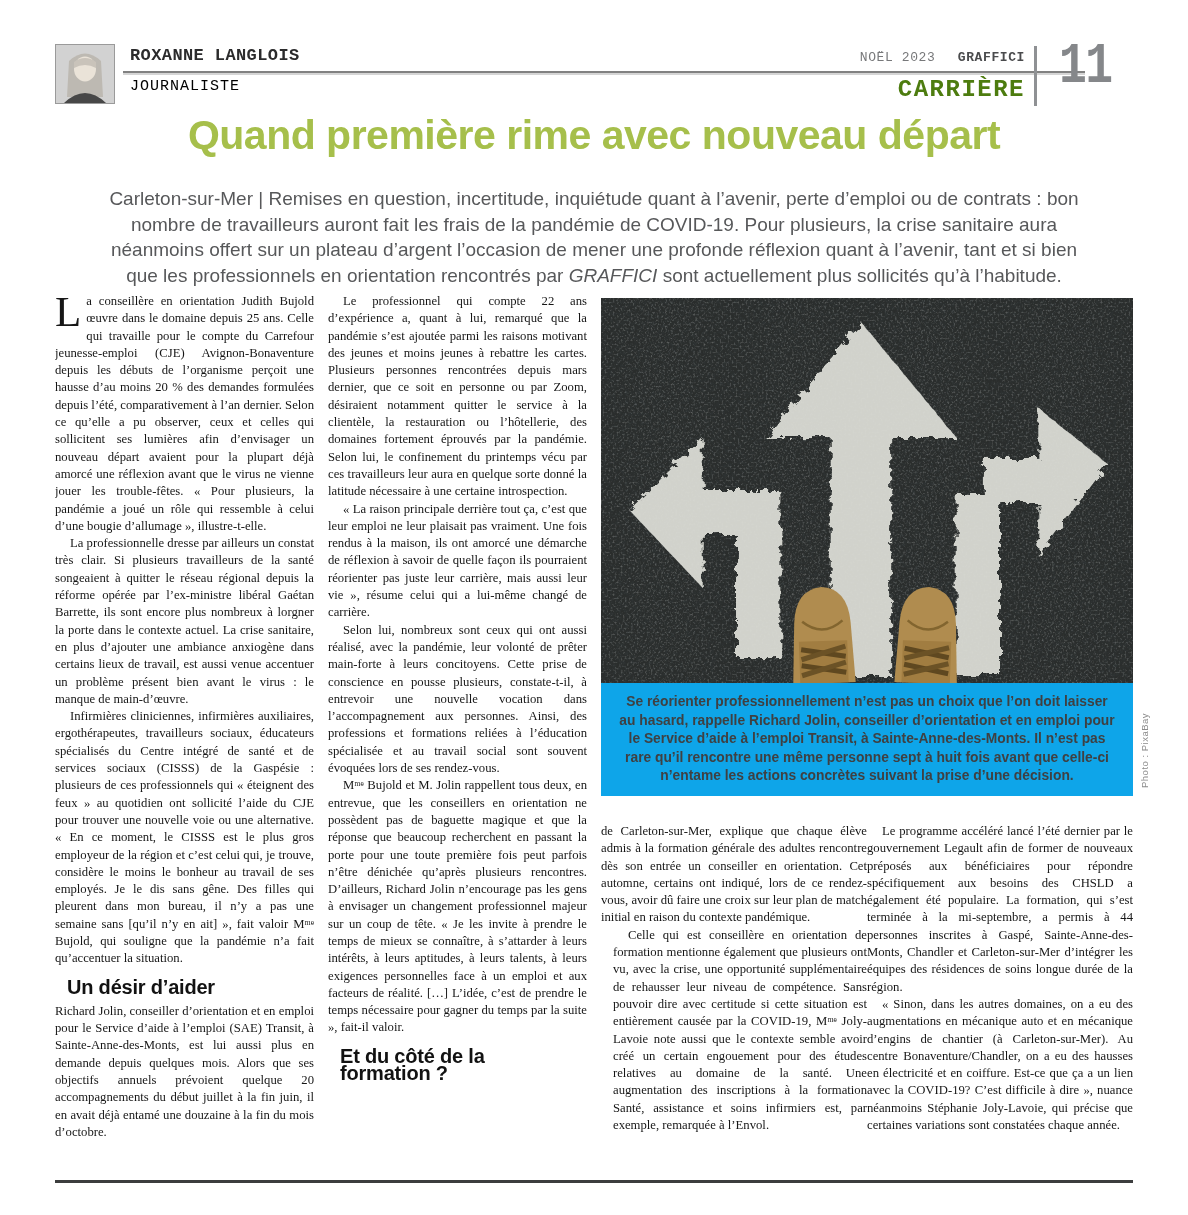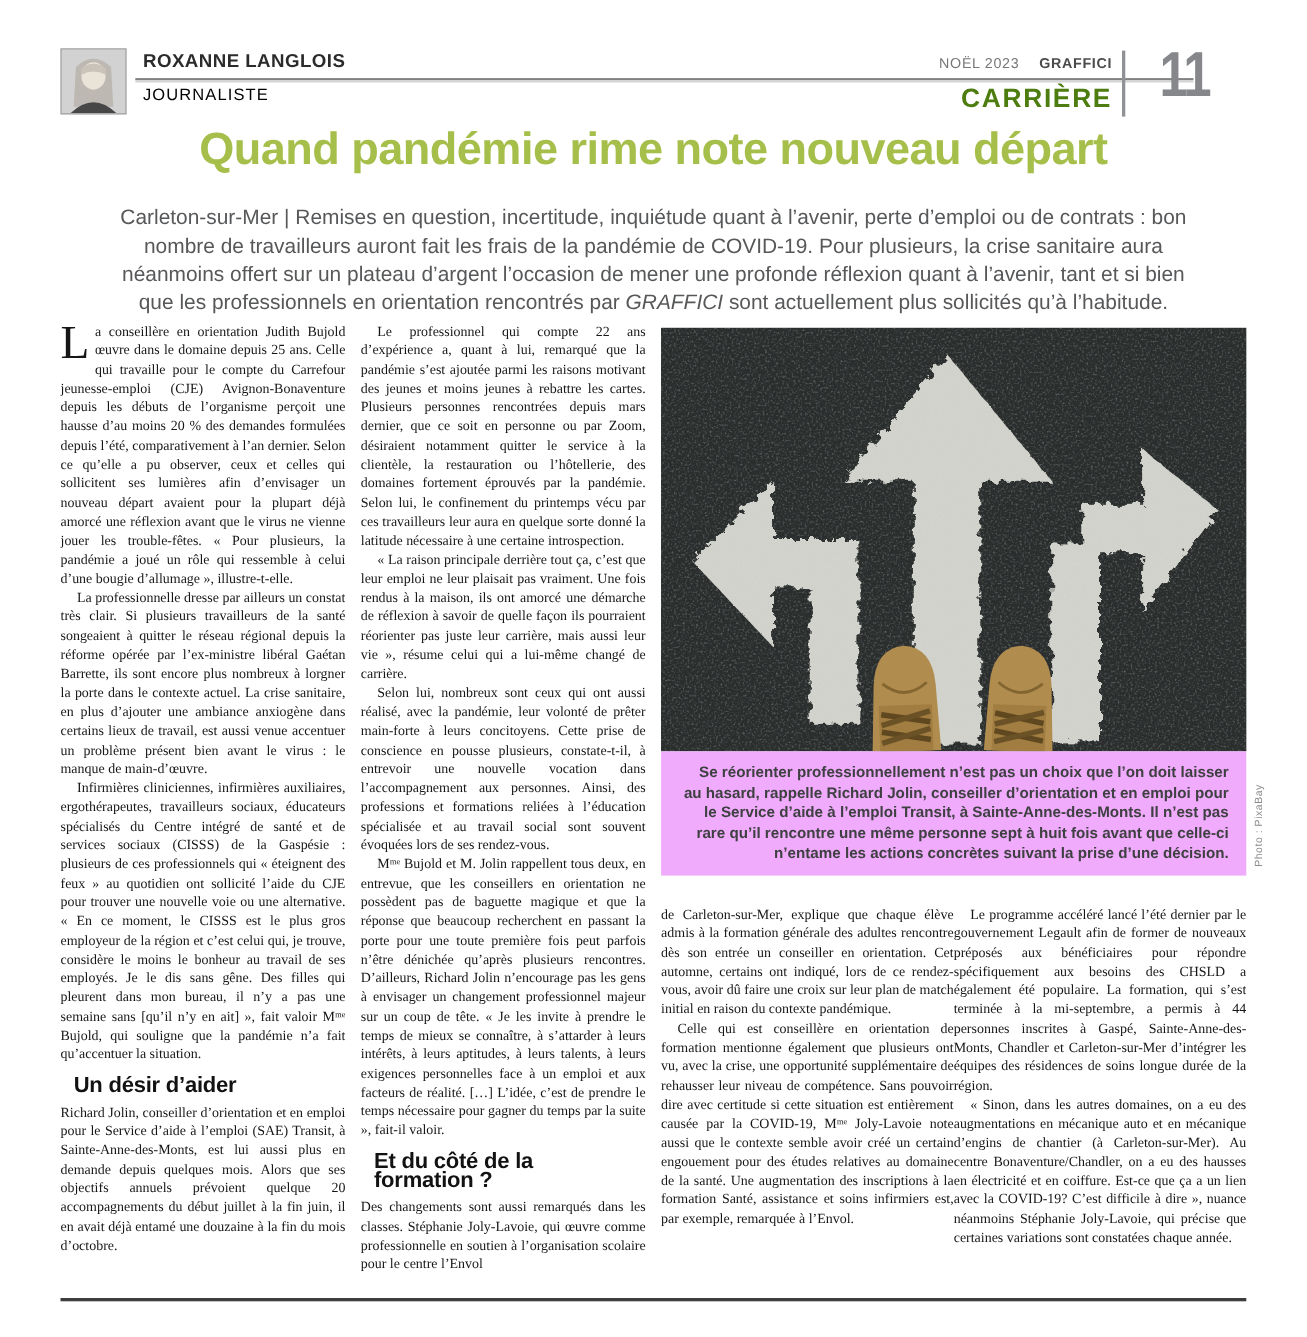--- a/index.html
+++ b/index.html
@@ -1,20 +1,20 @@
 <!DOCTYPE html>
 <html><head>
 <meta charset="utf-8">
 <style>
   html,body{margin:0;padding:0;background:#ffffff;}
   .page{position:relative;width:1188px;height:1215px;background:#fff;overflow:hidden;
         font-family:"Liberation Sans",sans-serif;color:#1b1b1b;}
 
   
-  .header{position:absolute;left:55px;top:44px;right:69px;height:64px;}
+  .header{position:absolute;left:55px;top:44px;right:55px;height:64px;font-family:Liberation Mono, monospace;}
   .portrait{position:absolute;left:0;top:0;width:58px;height:58px;border:1px solid #9a9a9a;background:#d6d6d6;overflow:hidden;}
   .author-name{position:absolute;left:75px;top:2px;font-size:17px;font-weight:bold;color:#2b2b2c;letter-spacing:.4px;}
   .author-role{position:absolute;left:75px;top:34px;font-size:15px;color:#000000;letter-spacing:1px;}
   .header-line{position:absolute;left:68px;top:27px;width:962px;height:4px;
                background:linear-gradient(to bottom,#818181 0 45%,#d5d5d5 45% 100%);}
   .issue-brand{position:absolute;right:108px;top:6px;font-size:13px;color:#77787a;letter-spacing:.6px;white-space:nowrap;}
   .issue-brand .brand{font-weight:bold;color:#4a4b4d;margin-left:14px;}
   .section{position:absolute;right:108px;top:32px;font-size:24px;font-weight:bold;color:#4d7c0f;letter-spacing:1.5px;}
   .vdiv{position:absolute;right:96px;top:2px;width:3px;height:60px;background:#8f9194;}
   .pageno{position:absolute;right:8px;top:-10px;font-size:58px;font-weight:bold;color:#85878a;
@@ -27,31 +27,31 @@
         font-size:19px;line-height:25.5px;color:#57585a;}
   .lead em{font-style:italic;}
 
   
   .body-grid{position:absolute;left:55px;right:55px;top:293px;height:887px;
              display:grid;grid-template-columns:repeat(4,1fr);column-gap:14px;}
   .col{height:100%;overflow:hidden;text-align:justify;
        font-family:"Liberation Serif",serif;font-size:12.7px;line-height:17.3px;color:#161616;}
   .col p{margin:0;}
   .indent-all p{text-indent:15px;}
-  .indent-after-first p + p{text-indent:15px;}
+  .indent-after-first p + p{text-indent:15px;margin-left:12px;}
   .dropcap{float:left;font-size:43px;line-height:33px;padding:2px 5px 0 0;font-family:"Liberation Serif",serif;}
   .subhead{font-family:"Liberation Sans",sans-serif;font-size:20px;font-weight:bold;color:#121212;
            margin:11px 12px 7px;letter-spacing:-.2px;text-align:left;}
 
   
   .right-area{grid-column:3 / 5;position:relative;height:100%;}
   .photo-box{width:100%;height:385px;overflow:hidden;background:#2a2d2c;margin-top:5px;}
   .photo-box svg{display:block;width:100%;height:100%;}
-  .caption{background:#f0abfc;color:#3f4042;font-weight:bold;font-size:13.8px;line-height:18.6px;
-           text-align:right;padding:10px 16px;min-height:81px;}
+  .caption{background:#0ea5e9;color:#3f4042;font-weight:bold;font-size:13.8px;line-height:18.6px;
+           text-align:center;padding:10px 16px;min-height:81px;}
   .photo-credit{position:absolute;right:-17px;top:295px;height:200px;
                 writing-mode:vertical-rl;transform:rotate(180deg);
                 font-size:9.5px;color:#8b8b8b;letter-spacing:.5px;white-space:nowrap;}
   .right-cols{margin-top:27px;display:grid;grid-template-columns:1fr 1fr;
               height:362px;overflow:hidden;}
 
   .bottom-rule{position:absolute;left:55px;right:55px;top:1180px;height:3px;background:#3c3d3e;}
 </style>
 </head>
 <body>
@@ -73,21 +73,21 @@
     <div class="author-role">JOURNALISTE</div>
     <div class="issue-brand">
       <span>NOËL 2023</span>
       <span class="brand">GRAFFICI</span>
     </div>
     <div class="section">CARRIÈRE</div>
     <div class="vdiv"></div>
     <div class="pageno">11</div>
   </div>
 
-  <h1 class="title">Quand pandémie rime note nouveau départ</h1>
+  <h1 class="title">Quand première rime avec nouveau départ</h1>
   <p class="lead"><span>Carleton-sur-Mer | Remises en question, incertitude, inquiétude quant à l’avenir, perte d’emploi ou de contrats : bon nombre de travailleurs auront fait les frais de la pandémie de COVID-19. Pour plusieurs, la crise sanitaire aura néanmoins offert sur un plateau d’argent l’occasion de mener une profonde réflexion quant à l’avenir, tant et si bien que les professionnels en orientation rencontrés par </span><em>GRAFFICI</em><span> sont actuellement plus sollicités qu’à l’habitude.</span></p>
 
   <div class="body-grid">
 
     <div class="col">
       <p><span class="dropcap">L</span><span>a conseillère en orientation Judith Bujold œuvre dans le domaine depuis 25 ans. Celle qui travaille pour le compte du Carrefour jeunesse-emploi (CJE) Avignon-Bonaventure depuis les débuts de l’organisme perçoit une hausse d’au moins 20 % des demandes formulées depuis l’été, comparativement à l’an dernier. Selon ce qu’elle a pu observer, ceux et celles qui sollicitent ses lumières afin d’envisager un nouveau départ avaient pour la plupart déjà amorcé une réflexion avant que le virus ne vienne jouer les trouble-fêtes. « Pour plusieurs, la pandémie a joué un rôle qui ressemble à celui d’une bougie d’allumage », illustre-t-elle.</span></p>
       <div class="indent-all">
           <p>La professionnelle dresse par ailleurs un constat très clair. Si plusieurs travailleurs de la santé songeaient à quitter le réseau régional depuis la réforme opérée par l’ex-ministre libéral Gaétan Barrette, ils sont encore plus nombreux à lorgner la porte dans le contexte actuel. La crise sanitaire, en plus d’ajouter une ambiance anxiogène dans certains lieux de travail, est aussi venue accentuer un problème présent bien avant le virus : le manque de main-d’œuvre.</p>
           <p>Infirmières cliniciennes, infirmières auxiliaires, ergothérapeutes, travailleurs sociaux, éducateurs spécialisés du Centre intégré de santé et de services sociaux (CISSS) de la Gaspésie : plusieurs de ces professionnels qui « éteignent des feux » au quotidien ont sollicité l’aide du CJE pour trouver une nouvelle voie ou une alternative. « En ce moment, le CISSS est le plus gros employeur de la région et c’est celui qui, je trouve, considère le moins le bonheur au travail de ses employés. Je le dis sans gêne. Des filles qui pleurent dans mon bureau, il n’y a pas une semaine sans [qu’il n’y en ait] », fait valoir Mᵐᵉ Bujold, qui souligne que la pandémie n’a fait qu’accentuer la situation.</p>
         </div>
@@ -98,23 +98,20 @@
     </div>
 
     <div class="col">
       <div class="indent-all">
           <p>Le professionnel qui compte 22 ans d’expérience a, quant à lui, remarqué que la pandémie s’est ajoutée parmi les raisons motivant des jeunes et moins jeunes à rebattre les cartes. Plusieurs personnes rencontrées depuis mars dernier, que ce soit en personne ou par Zoom, désiraient notamment quitter le service à la clientèle, la restauration ou l’hôtellerie, des domaines fortement éprouvés par la pandémie. Selon lui, le confinement du printemps vécu par ces travailleurs leur aura en quelque sorte donné la latitude nécessaire à une certaine introspection.</p>
           <p>« La raison principale derrière tout ça, c’est que leur emploi ne leur plaisait pas vraiment. Une fois rendus à la maison, ils ont amorcé une démarche de réflexion à savoir de quelle façon ils pourraient réorienter pas juste leur carrière, mais aussi leur vie », résume celui qui a lui-même changé de carrière.</p>
           <p>Selon lui, nombreux sont ceux qui ont aussi réalisé, avec la pandémie, leur volonté de prêter main-forte à leurs concitoyens. Cette prise de conscience en pousse plusieurs, constate-t-il, à entrevoir une nouvelle vocation dans l’accompagnement aux personnes. Ainsi, des professions et formations reliées à l’éducation spécialisée et au travail social sont souvent évoquées lors de ses rendez-vous.</p>
           <p>Mᵐᵉ Bujold et M. Jolin rappellent tous deux, en entrevue, que les conseillers en orientation ne possèdent pas de baguette magique et que la réponse que beaucoup recherchent en passant la porte pour une toute première fois peut parfois n’être dénichée qu’après plusieurs rencontres. D’ailleurs, Richard Jolin n’encourage pas les gens à envisager un changement professionnel majeur sur un coup de tête. « Je les invite à prendre le temps de mieux se connaître, à s’attarder à leurs intérêts, à leurs aptitudes, à leurs talents, à leurs exigences personnelles face à un emploi et aux facteurs de réalité. […] L’idée, c’est de prendre le temps nécessaire pour gagner du temps par la suite », fait-il valoir.</p>
         </div>
       <h2 class="subhead">Et du côté de la formation ?</h2>
-      <div>
-          <p>Des changements sont aussi remarqués dans les classes. Stéphanie Joly-Lavoie, qui œuvre comme professionnelle en soutien à l’organisation scolaire pour le centre l’Envol</p>
-        </div>
     </div>
 
     <div class="right-area">
       <div class="photo-box">
         <svg viewBox="0 0 528 385" preserveAspectRatio="none">
           <defs>
             <filter id="grainL" x="0" y="0" width="100%" height="100%">
               <feTurbulence type="fractalNoise" baseFrequency="0.5" numOctaves="2" seed="11"></feTurbulence>
               <feColorMatrix type="matrix" values="0 0 0 0 0.78  0 0 0 0 0.80  0 0 0 0 0.79  0 0 0 0.9 -0.45"></feColorMatrix>
             </filter>

